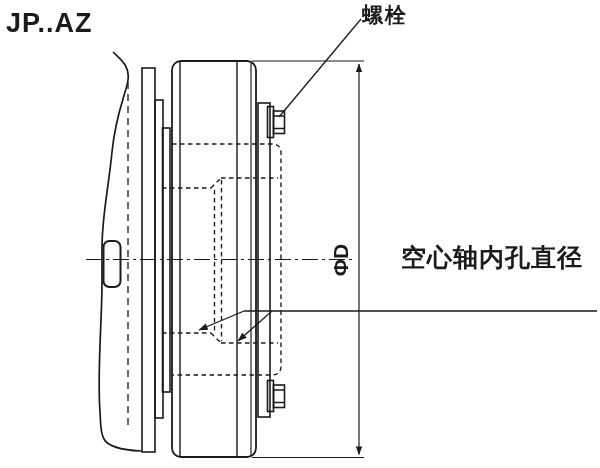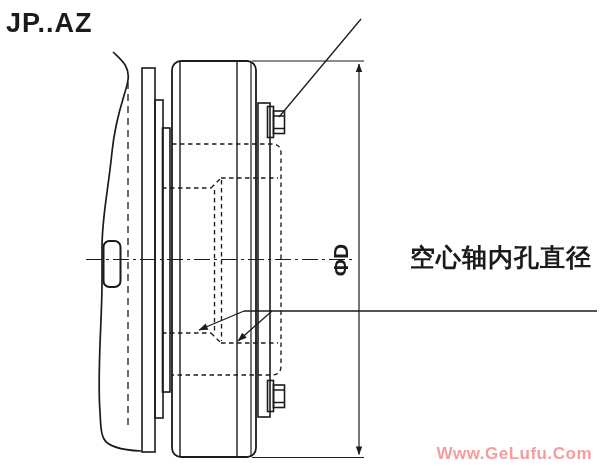--- a/index.html
+++ b/index.html
@@ -12,21 +12,21 @@
   .stage{position:absolute;left:0;top:0;width:600px;height:411px;}
   svg{position:absolute;left:0;top:0;}
   .lbl{position:absolute;white-space:nowrap;color:#1b1b1b;}
   .model-label{left:6px;top:8px;font-size:27px;font-weight:700;letter-spacing:1px;}
   .bolt-label{left:362px;top:1px;font-size:21px;font-weight:700;letter-spacing:2px;}
   .phid-label{
     left:316px;top:248px;width:50px;text-align:center;
     font-size:21px;font-weight:700;
     transform:rotate(-90deg);transform-origin:center;
   }
-  .bore-title{left:410px;top:241px;font-size:25px;font-weight:700;letter-spacing:1px;}
+  .bore-title{left:401px;top:241px;font-size:25px;font-weight:700;letter-spacing:1px;}
   .bore-spec{left:437px;top:282px;font-size:20px;font-weight:700;}
   .wm{color:#f59d9d;text-align:right;}
   .wm-brand{right:14px;top:428px;font-size:15px;font-weight:700;letter-spacing:7px;}
   .wm-url{right:8px;top:444px;font-size:17px;font-weight:700;letter-spacing:0.5px;}
 </style>
 </head>
 <body>
 
 <div class="stage">
 
@@ -99,21 +99,21 @@
 
     <g fill="none" stroke="#1b1b1b" stroke-width="1.3">
       <path d="M597,311 H244"></path>
       <line x1="244" y1="311" x2="199" y2="330" marker-end="url(#arr)"></line>
       <line x1="272" y1="311" x2="238" y2="341" marker-end="url(#arr)"></line>
     </g>
   </svg>
 
   <div class="lbl model-label">JP..AZ</div>
 
+  <div class="lbl bolt-label">螺栓</div>
 
   <div class="lbl phid-label">ΦD</div>
 
   <div class="lbl bore-title">空心轴内孔直径</div>
 
 
-  <div class="lbl wm wm-url">Www.GeLufu.Com</div>
 
 </div>
 
 </body></html>

